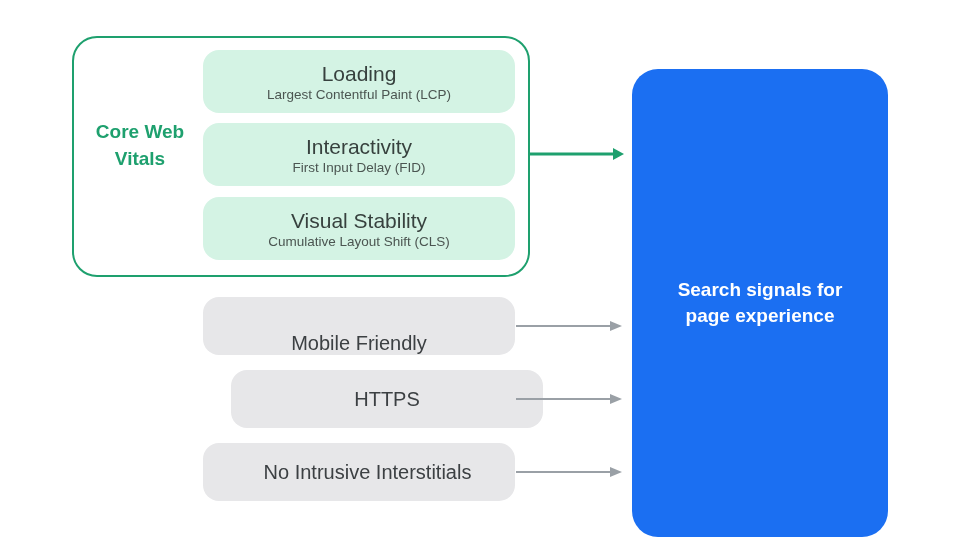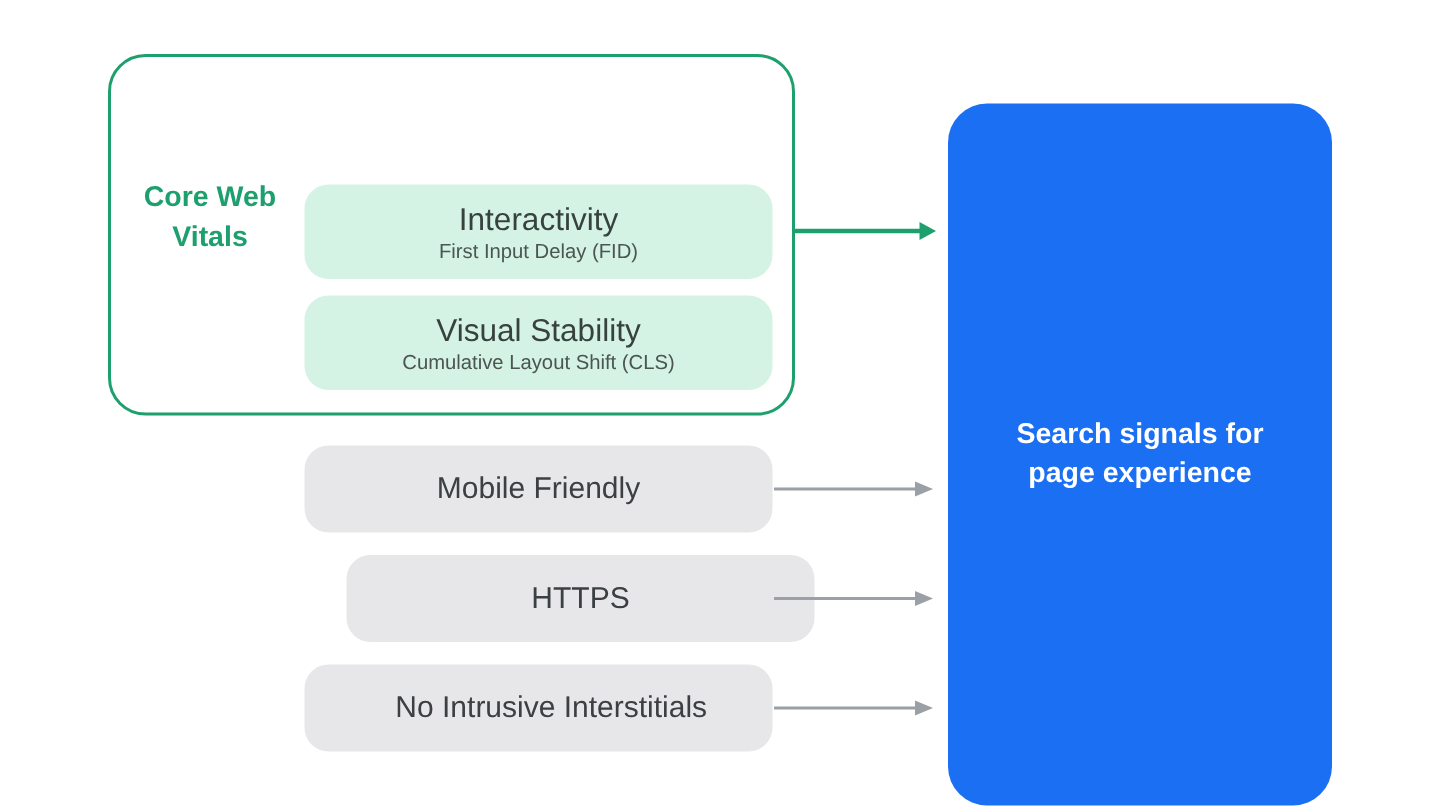--- a/index.html
+++ b/index.html
@@ -42,21 +42,21 @@
   .vital-title{font-size:21px;font-weight:500;color:var(--vital-title-text);line-height:25px;}
   .vital-subtitle{font-size:13.5px;font-weight:400;color:var(--vital-subtitle-text);line-height:17px;}
 
   
   .signal-box{
     position:absolute;left:203px;width:312px;height:58px;
     background:var(--gray-fill);border-radius:16px;
     display:flex;align-items:center;justify-content:center;
     text-align:center;color:var(--dark-text);font-size:20px;font-weight:400;
   }
-  .signal-box.s0{top:297px;}
+  .signal-box.s0{top:297px;align-items:flex-end;}
   .signal-box.s1{top:370px;margin-left:28px;}
   .signal-box.s2{top:443px;padding-left:17px;}
 
   
   .arrow{position:absolute;height:14px;}
   .arrow .shaft{position:absolute;left:0;top:50%;transform:translateY(-50%);}
   .arrow .head{position:absolute;right:0;top:50%;transform:translateY(-50%);width:0;height:0;}
 
   .arrow.green{left:530px;top:147px;width:94px;}
   .arrow.green .shaft{width:84px;height:3px;background:var(--green-accent);}
@@ -88,20 +88,24 @@
 </style>
 </head>
 <body>
 
 <div class="canvas">
 
   <div class="core-panel"></div>
 
   <div class="core-label">Core Web Vitals</div>
 
+  <div class="vital-box v0">
+    <div class="vital-title">Loading</div>
+    <div class="vital-subtitle">Largest Contentful Paint (LCP)</div>
+  </div>
 
   <div class="vital-box v2">
     <div class="vital-title">Visual Stability</div>
     <div class="vital-subtitle">Cumulative Layout Shift (CLS)</div>
   </div>
 
   <div class="vital-box v1">
     <div class="vital-title">Interactivity</div>
     <div class="vital-subtitle">First Input Delay (FID)</div>
   </div>

